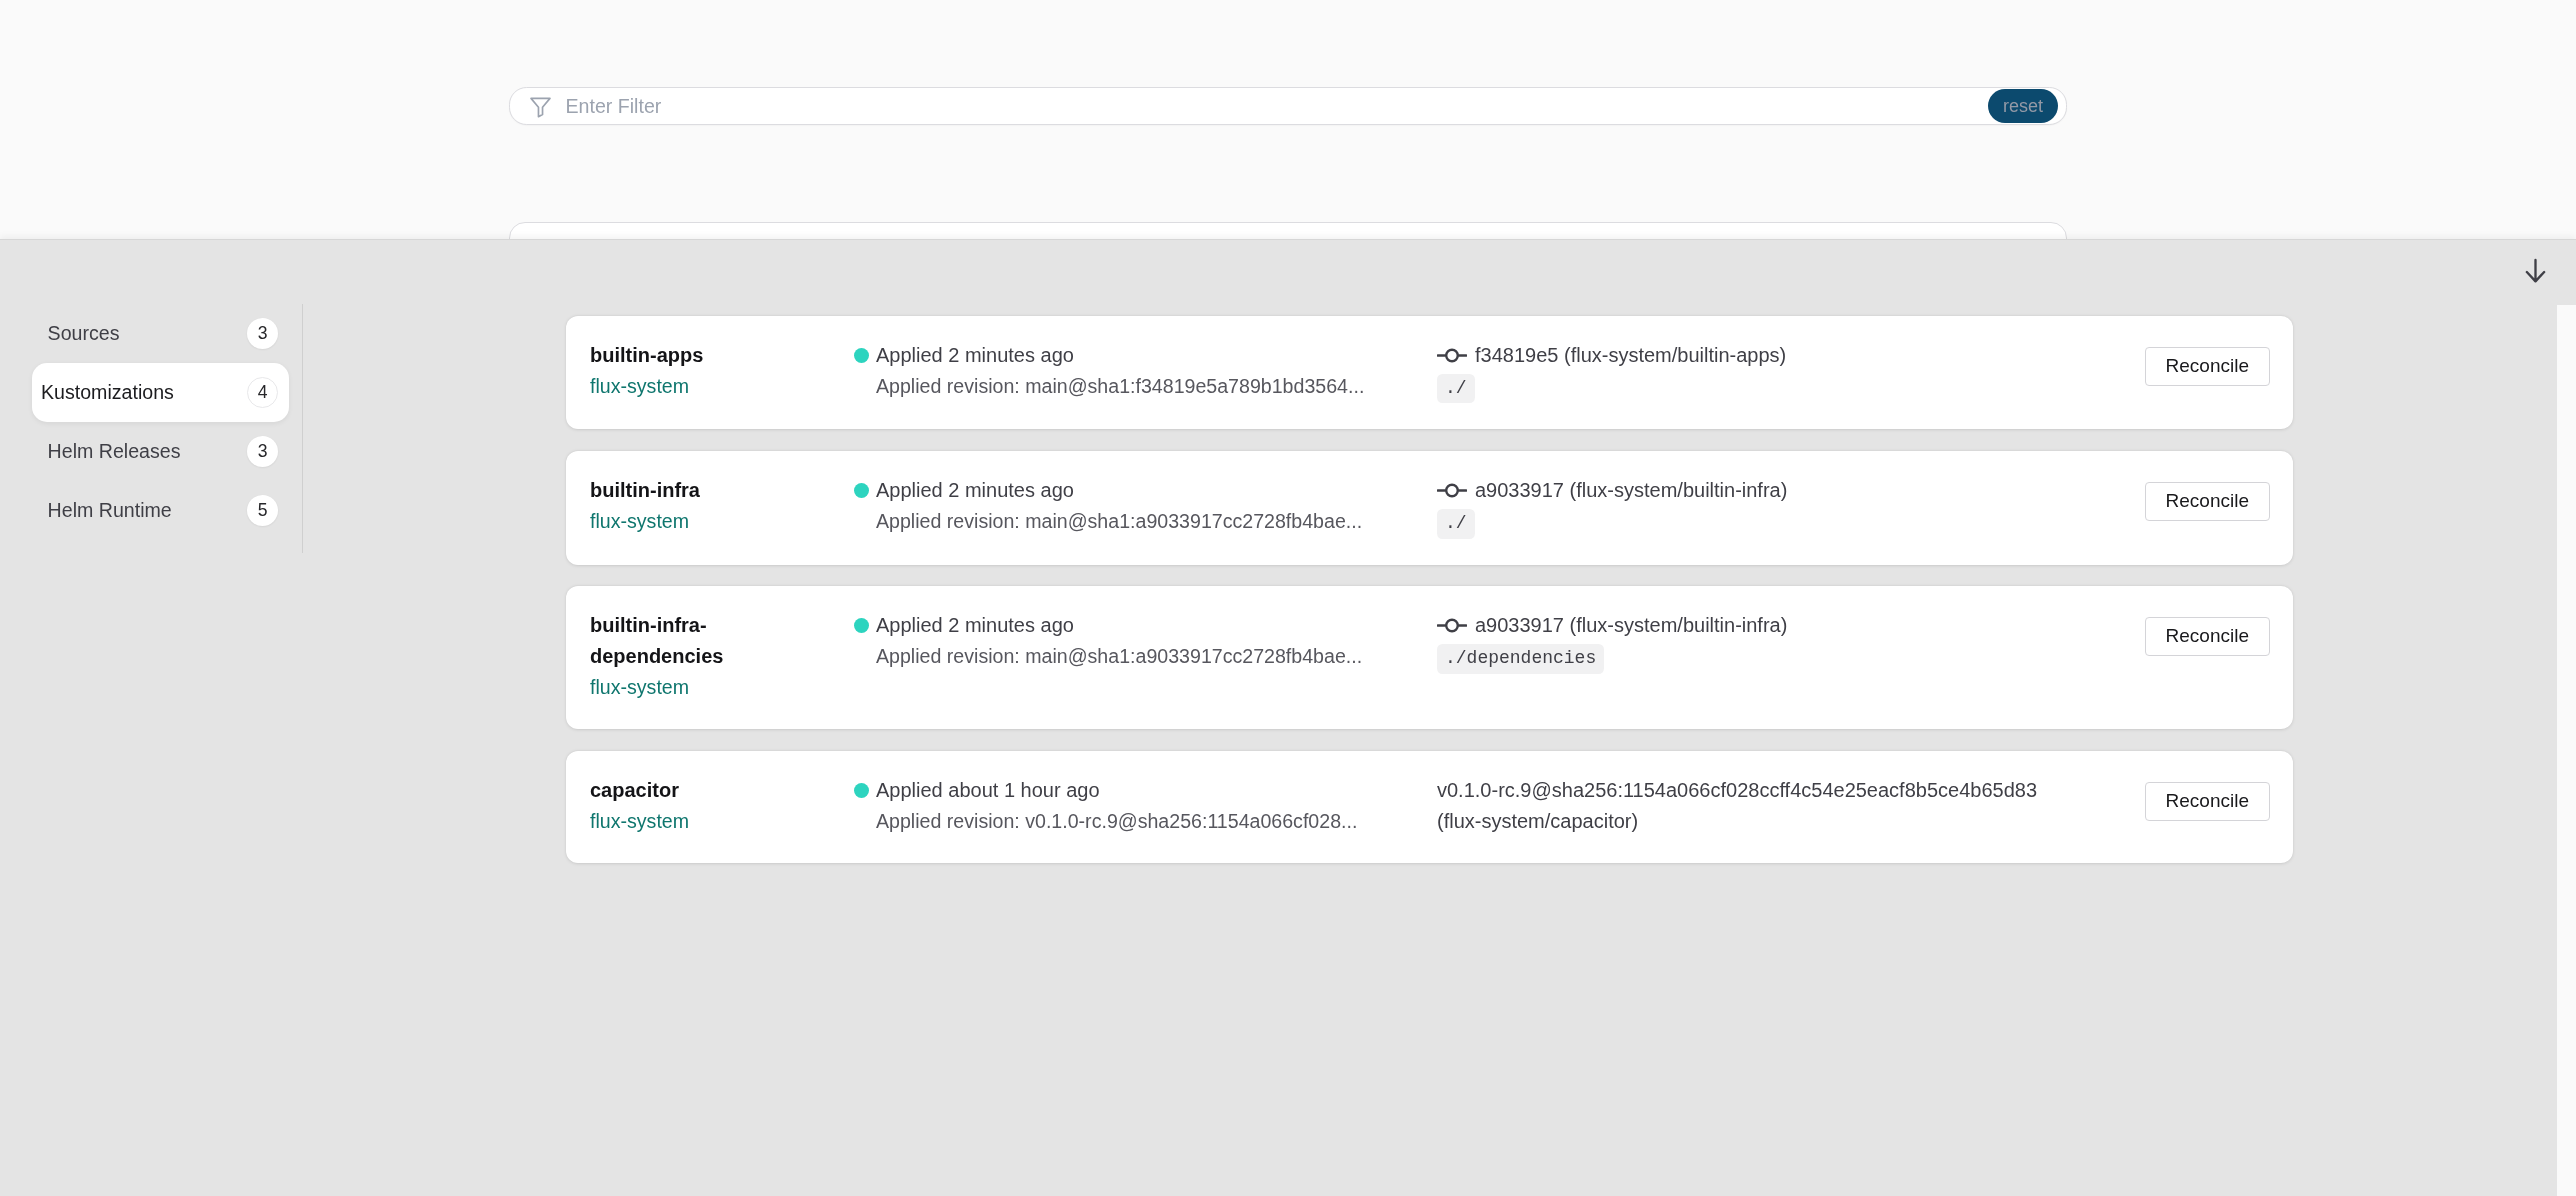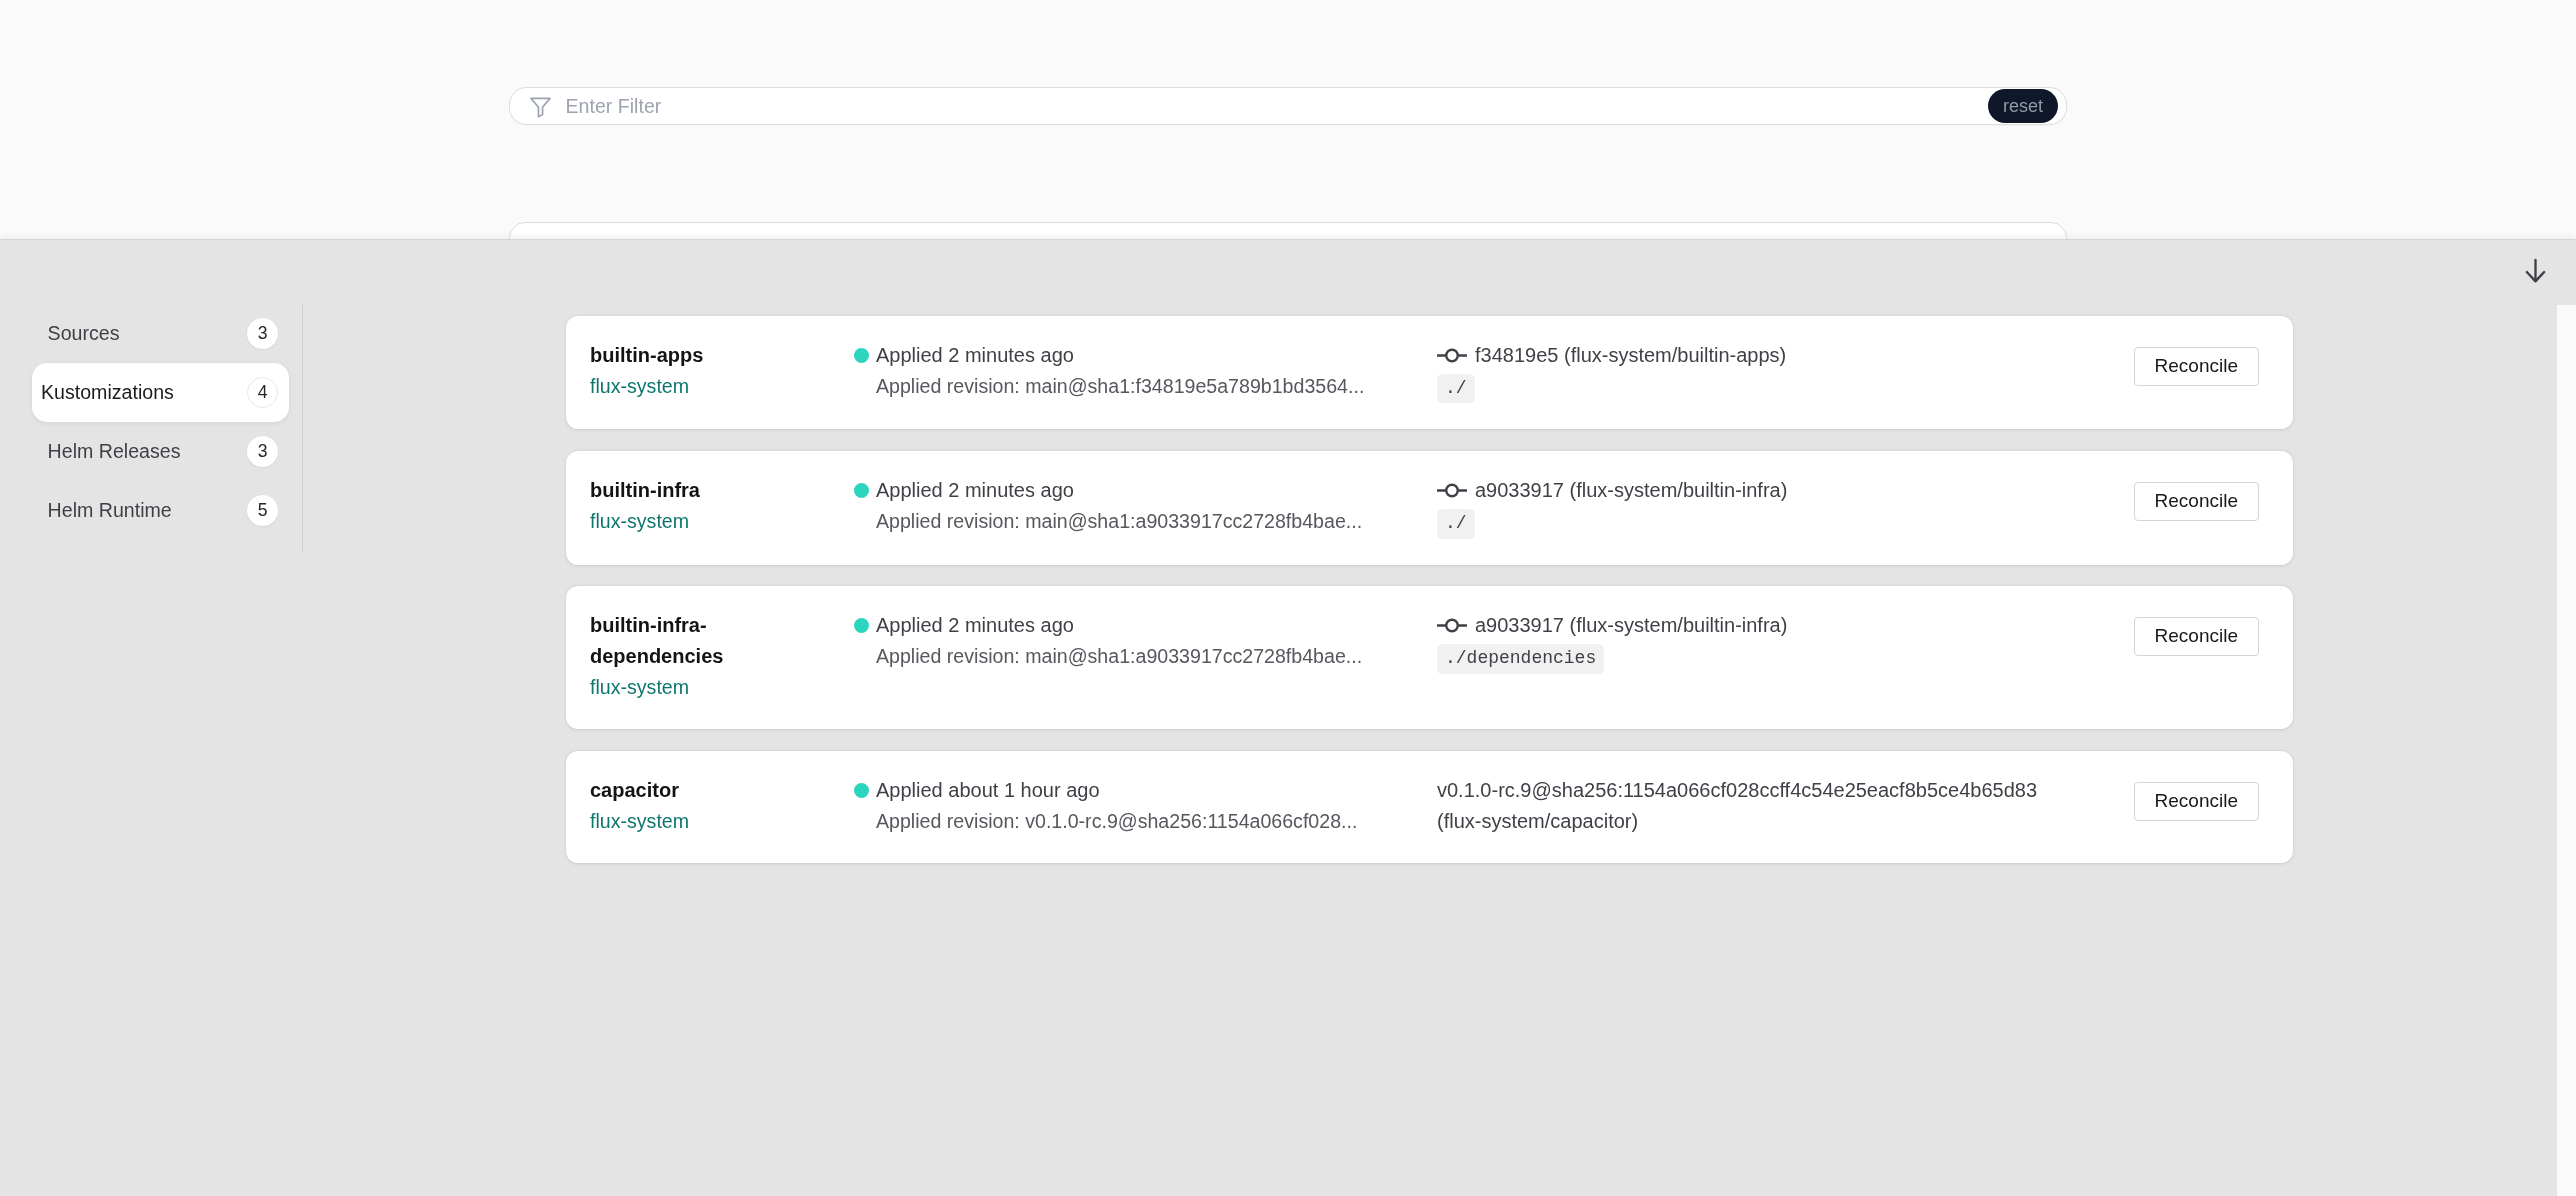--- a/index.html
+++ b/index.html
@@ -20,21 +20,21 @@
   }
   .filter-bar .funnel { margin-left: 19px; flex: 0 0 auto; display: block; }
   .filter-input {
     flex: 1; border: none; outline: none; background: transparent;
     font-family: "Liberation Sans", sans-serif;
     font-size: 19.6px; color: #3f3f46; margin-left: 13.5px; min-width: 0;
   }
   .filter-input::placeholder { color: #9ca3af; }
   .reset-chip {
     flex: 0 0 auto; margin-right: 8px;
-    background: #0f172a; color: #9399a6;
+    background: #0c4a6e; color: #9399a6;
     font-size: 18px; line-height: 34px; height: 34px; padding: 0 15px;
     border-radius: 17px; border: none; cursor: pointer;
     font-family: "Liberation Sans", sans-serif;
   }
 
   
   .peek-card {
     position: absolute; left: 509px; top: 222px; width: 1558px; height: 47px;
     background: #ffffff; border: 1.4px solid #dcdce0;
     border-radius: 16px 16px 0 0;
@@ -83,21 +83,21 @@
     background: #cfcfcf;
   }
 
   
   .cards {
     position: absolute; left: 566px; top: 76px; width: 1727px;
     display: flex; flex-direction: column; gap: 21.6px;
   }
   .card {
     background: #ffffff; border-radius: 12px;
-    padding: 24px 34px 26px 24px;
+    padding: 24px 23px 26px 24px;
     display: flex; align-items: flex-start;
     box-shadow: 0 0.7px 3.4px rgba(0,0,0,0.10), 0 0 0 0.7px rgba(0,0,0,0.02);
   }
   .col-name { width: 243px; flex: 0 0 auto; margin-right: 21px; }
   .k-name {
     font-size: 20px; font-weight: 600; color: #141417; line-height: 31px;
     word-break: normal; overflow-wrap: break-word;
   }
   .k-ns { font-size: 19.6px; color: #0f766e; line-height: 31px; }
 

